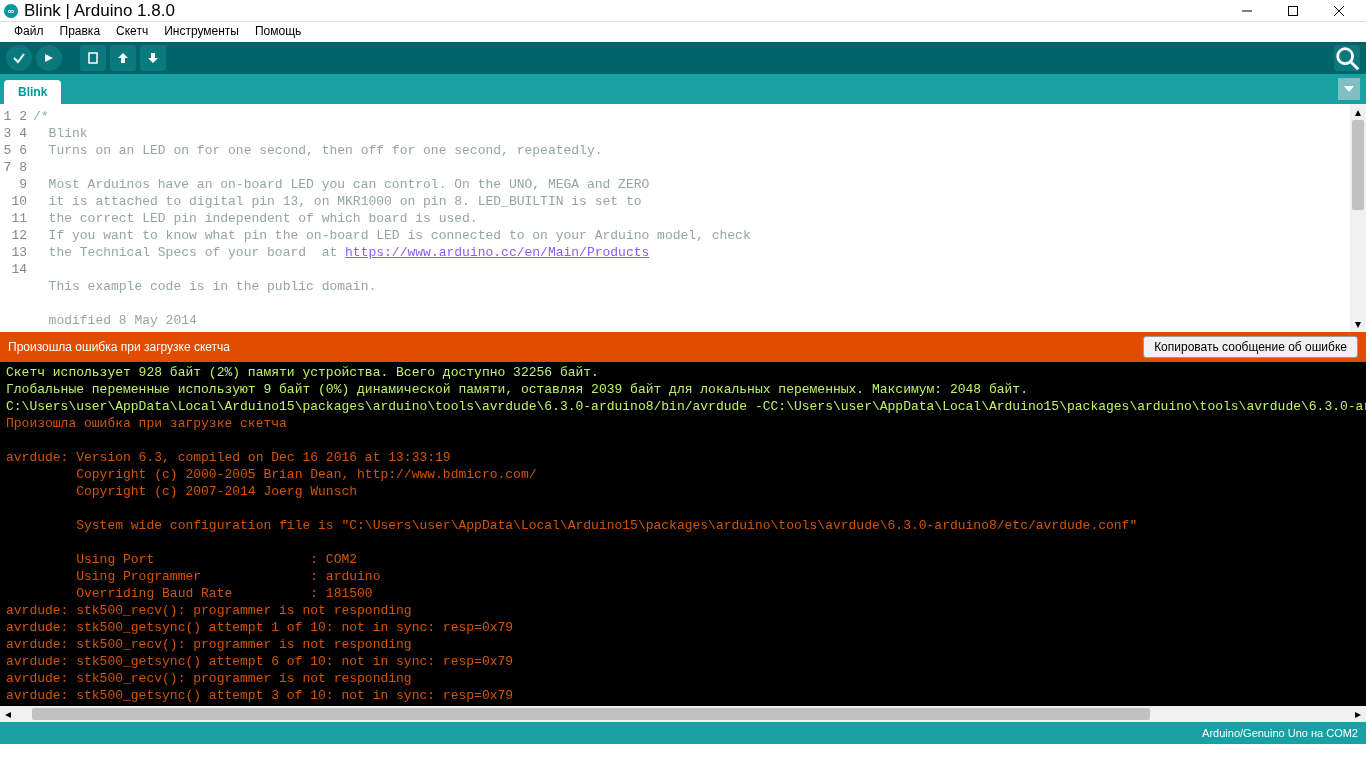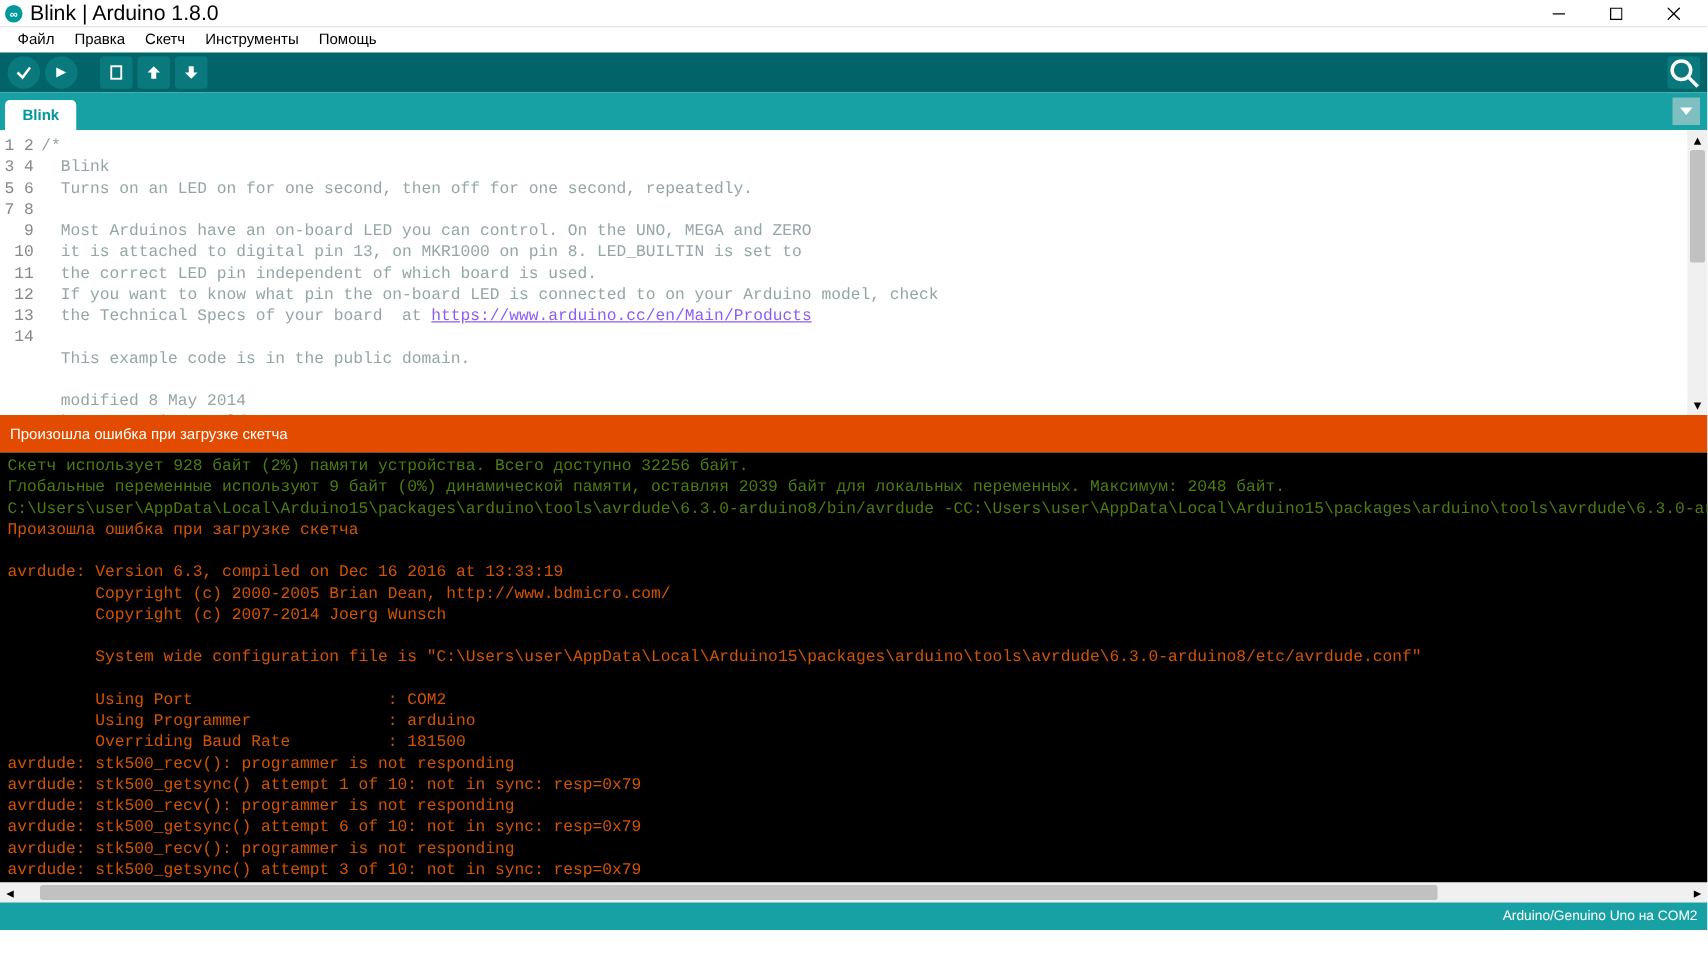--- a/index.html
+++ b/index.html
@@ -145,21 +145,21 @@
 
   
   .console {
     height:344px;
     background:#000;color:#fff;
     font-family:Consolas,"Courier New",monospace;font-size:13px;line-height:17px;
     padding:2px 6px;
     white-space:pre;
     overflow:hidden;
   }
-  .console .c-white { color:#4d7c0f; }
+  .console .c-white { color:#bef264; }
   .console .c-orange { color:#d35400; }
 
   
   .hscroll {
     height:16px;background:#f0f0f0;display:flex;align-items:center;
   }
   .hscroll .arrowbtn { width:16px;height:16px;display:flex;align-items:center;justify-content:center; }
   .hscroll .track { flex:1;position:relative;height:16px; }
   .hscroll .thumb { position:absolute;left:16px;right:200px;top:2px;bottom:2px;background:#c1c1c1;border-radius:2px; }
 
@@ -282,20 +282,21 @@
     <div class="track">
         <div class="thumb"></div>
       </div>
     <div class="arrow">▾</div>
   </div>
 </div>
 
 <div class="errorbar">
   <span>Произошла ошибка при загрузке скетча</span>
   <div class="spacer"></div>
+  <button class="copybtn">Копировать сообщение об ошибке</button>
 </div>
 
 <div class="console"><span class="c-white">Скетч использует 928 байт (2%) памяти устройства. Всего доступно 32256 байт.</span>
 <span class="c-white">Глобальные переменные используют 9 байт (0%) динамической памяти, оставляя 2039 байт для локальных переменных. Максимум: 2048 байт.</span>
 <span class="c-white">C:\Users\user\AppData\Local\Arduino15\packages\arduino\tools\avrdude\6.3.0-arduino8/bin/avrdude -CC:\Users\user\AppData\Local\Arduino15\packages\arduino\tools\avrdude\6.3.0-arduino8/etc/avrdude</span>
 <span class="c-orange">Произошла ошибка при загрузке скетча</span>
 <span class="c-orange"></span>
 <span class="c-orange">avrdude: Version 6.3, compiled on Dec 16 2016 at 13:33:19</span>
 <span class="c-orange">         Copyright (c) 2000-2005 Brian Dean, http://www.bdmicro.com/</span>
 <span class="c-orange">         Copyright (c) 2007-2014 Joerg Wunsch</span>

